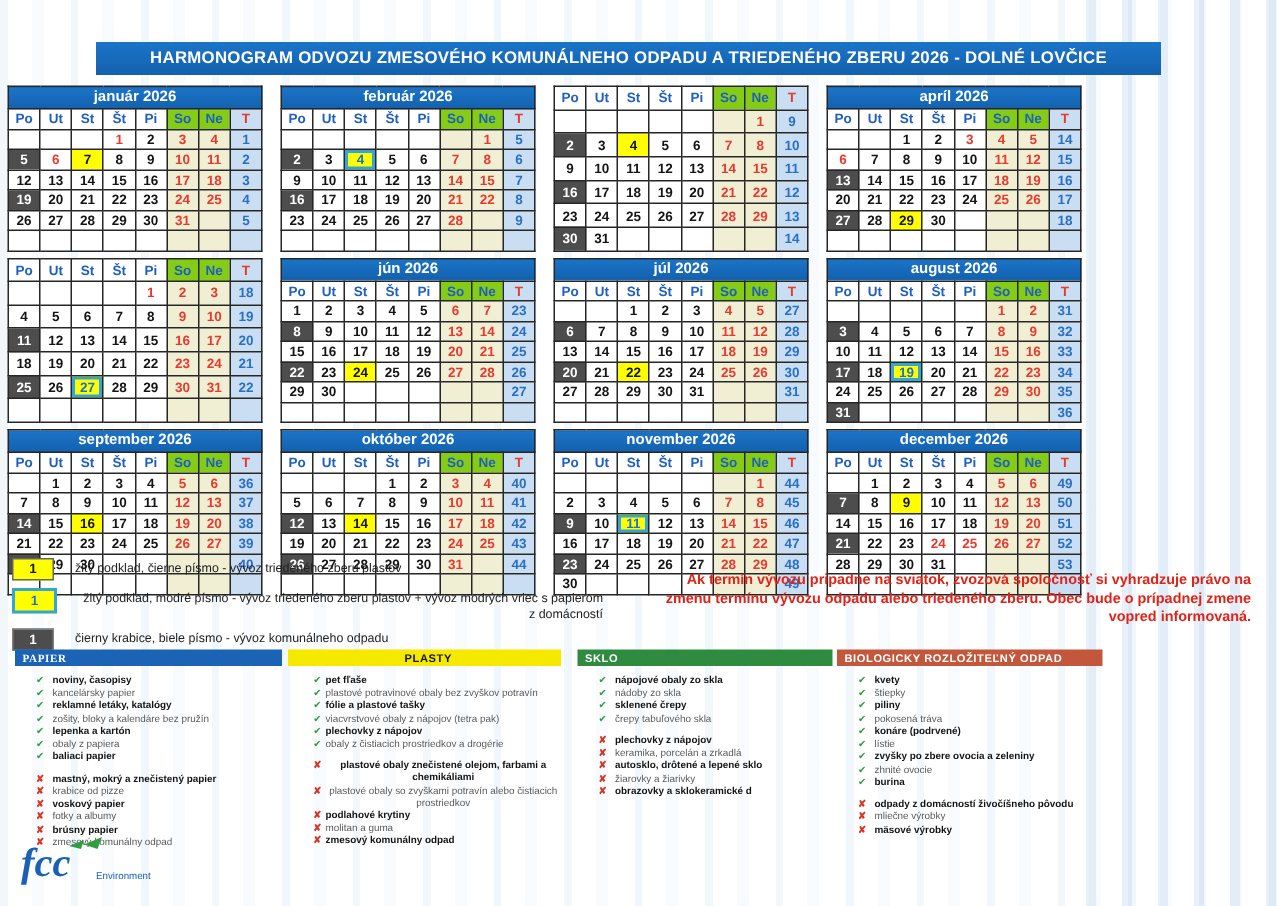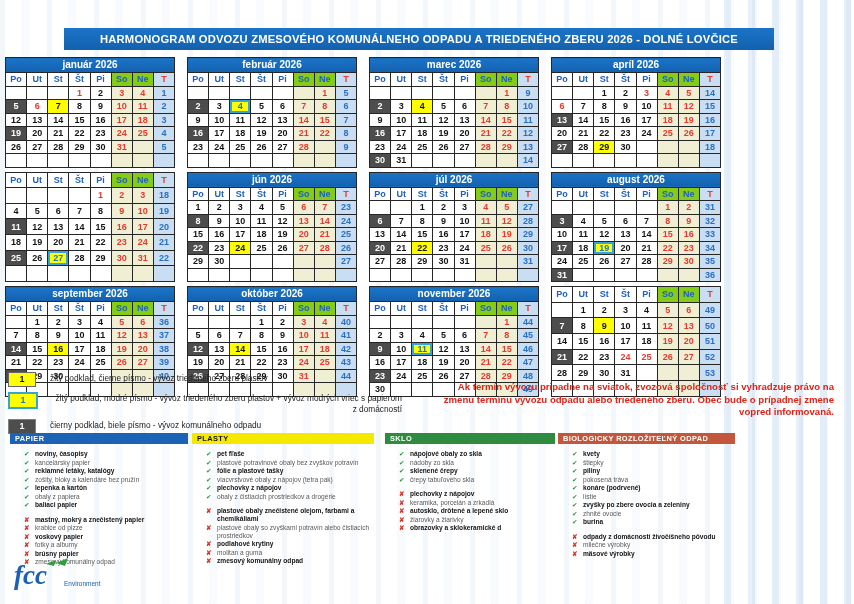--- a/index.html
+++ b/index.html
@@ -59,21 +59,21 @@
     font-weight:bold;letter-spacing:.4px;}
   .cat ul{list-style:none;margin:6px 0 0 0;padding:0 0 0 14px;}
   .cat ul.nlist{margin-top:7px;}
   .cat li{display:flex;font-size:6.6px;line-height:7.9px;margin:0 0 0.6px 0;}
   .cat li .ic{flex:0 0 11px;font-size:6.5px;}
   .ic-check{color:#2f9a3e;}
   .ic-cross{color:#d43325;font-weight:bold;}
   .cat li .tx{color:#5a5a5a;}
   .cat li.bold .tx{color:#141414;font-weight:bold;}
   .cat1{left:10px;width:178px;}
-  .cat2{left:192px;width:182px;}
+  .cat2{left:192px;width:182px;text-align:center;}
   .cat3{left:385px;width:170px;}
   .cat4{left:558px;width:177px;}
   
   .logo{position:absolute;left:12px;top:554px;text-align:right;}
 </style>
 </head>
 <body>
 
 <div class="right-streak"></div>
 
@@ -230,23 +230,20 @@
           <td class="wd"></td>
           <td class="we"></td>
           <td class="we"></td>
           <td class="tc"></td>
         </tr>
       </tbody>
     </table>
     <table class="cal">
       <tbody>
         <tr>
-          <th class="mt" colspan="8">marec 2026</th>
-        </tr>
-        <tr>
           <th class="dh">Po</th>
           <th class="dh">Ut</th>
           <th class="dh">St</th>
           <th class="dh">Št</th>
           <th class="dh">Pi</th>
           <th class="dh whe">So</th>
           <th class="dh whe">Ne</th>
           <th class="dh tht">T</th>
         </tr>
         <tr>
@@ -919,20 +916,23 @@
           <td class="wd"></td>
           <td class="wd"></td>
           <td class="we"></td>
           <td class="we"></td>
           <td class="tc">49</td>
         </tr>
       </tbody>
     </table>
     <table class="cal">
       <tbody>
+        <tr>
+          <th class="mt" colspan="8">december 2026</th>
+        </tr>
         <tr>
           <th class="dh">Po</th>
           <th class="dh">Ut</th>
           <th class="dh">St</th>
           <th class="dh">Št</th>
           <th class="dh">Pi</th>
           <th class="dh whe">So</th>
           <th class="dh whe">Ne</th>
           <th class="dh tht">T</th>
         </tr>
@@ -1004,28 +1004,28 @@
     <div class="legend-item">
       <div class="legend-box lb-yellow-black">1</div>
       <div class="legend-label">žltý podklad, čierne písmo - vývoz triedeného zberu plastov</div>
     </div>
     <div class="legend-item">
       <div class="legend-box lb-yellow-blue">1</div>
       <div class="legend-label">žltý podklad, modré písmo - vývoz triedeného zberu plastov + vývoz modrých vriec s papierom z domácností</div>
     </div>
     <div class="legend-item">
       <div class="legend-box lb-black-white">1</div>
-      <div class="legend-label">čierny podklad, biele písmo - vývoz komunálneho odpadu</div>
+      <div class="legend-label">čierny krabice, biele písmo - vývoz komunálneho odpadu</div>
     </div>
   </div>
 
 <div class="notice">Ak termín vývozu pripadne na sviatok, zvozová spoločnosť si vyhradzuje právo na zmenu termínu vývozu odpadu alebo triedeného zberu.  Obec bude o prípadnej zmene vopred informovaná.</div>
 
 <div class="cat cat1">
-    <div class="cat-header" style="background:#1a63b5;color:#ffffff;">PAPIER</div>
+    <div class="cat-header" style="background:#1a63b5;color:#ffffff;font-family:Liberation Serif, serif;">PAPIER</div>
     <ul class="alist">
       <li class="bold">
         <span class="ic ic-check">✔</span>
         <span class="tx">noviny, časopisy</span>
       </li>
       <li class="">
         <span class="ic ic-check">✔</span>
         <span class="tx">kancelársky papier</span>
       </li>
       <li class="bold">

